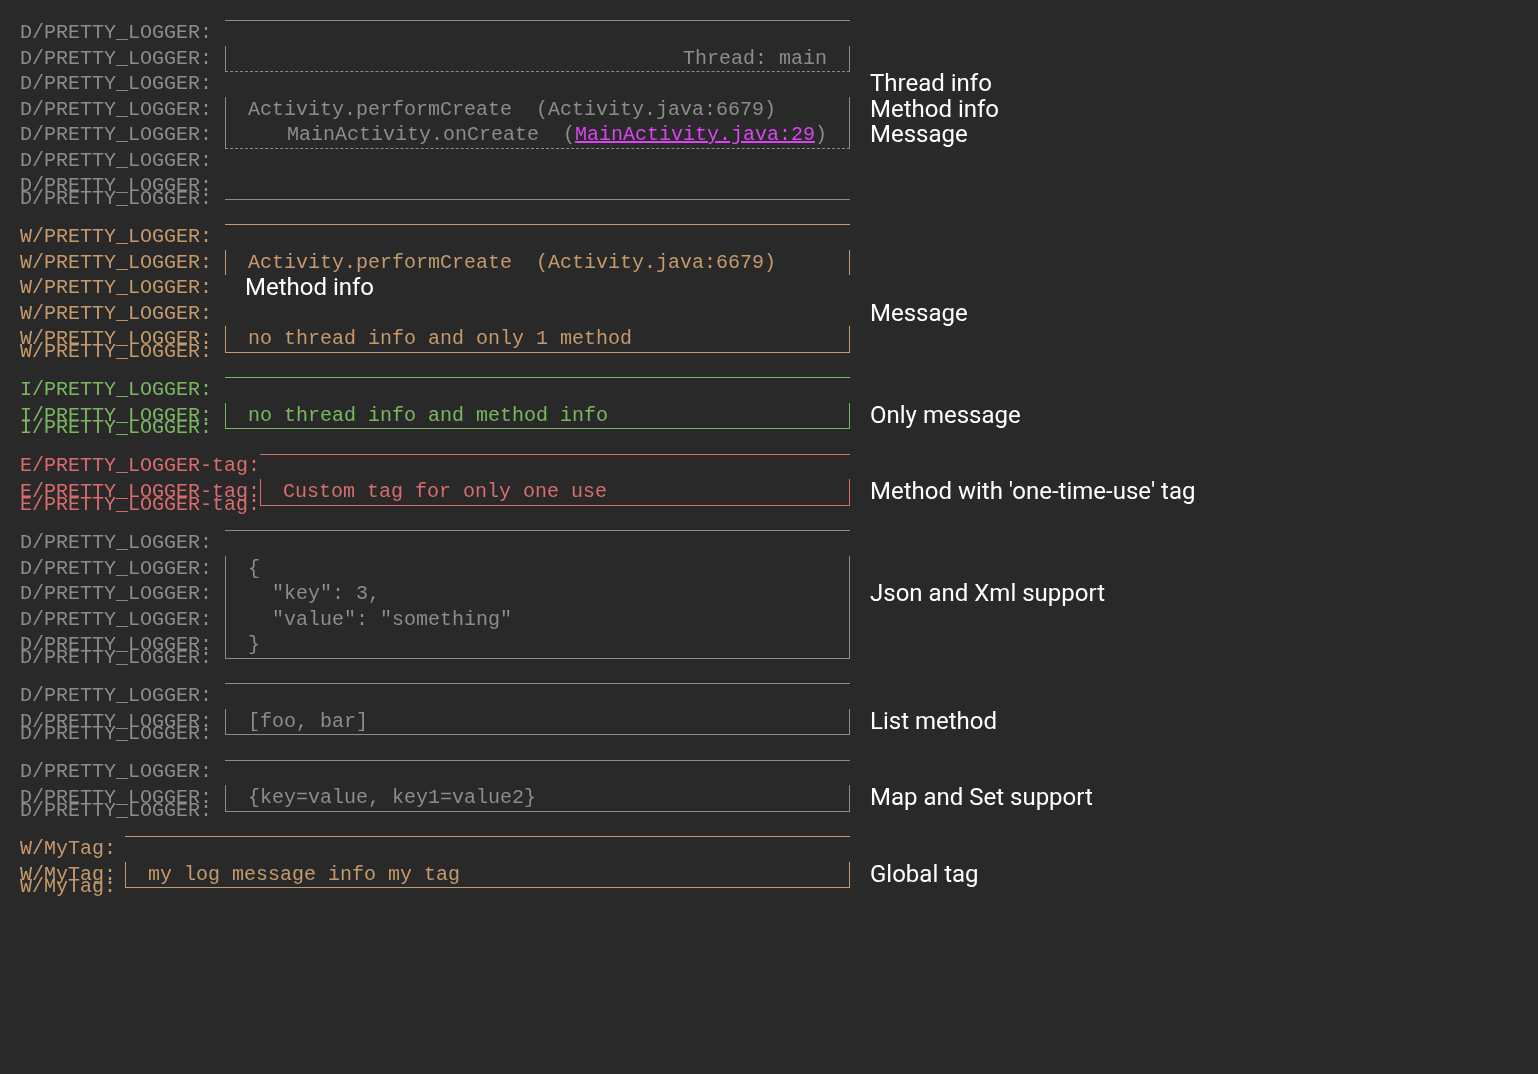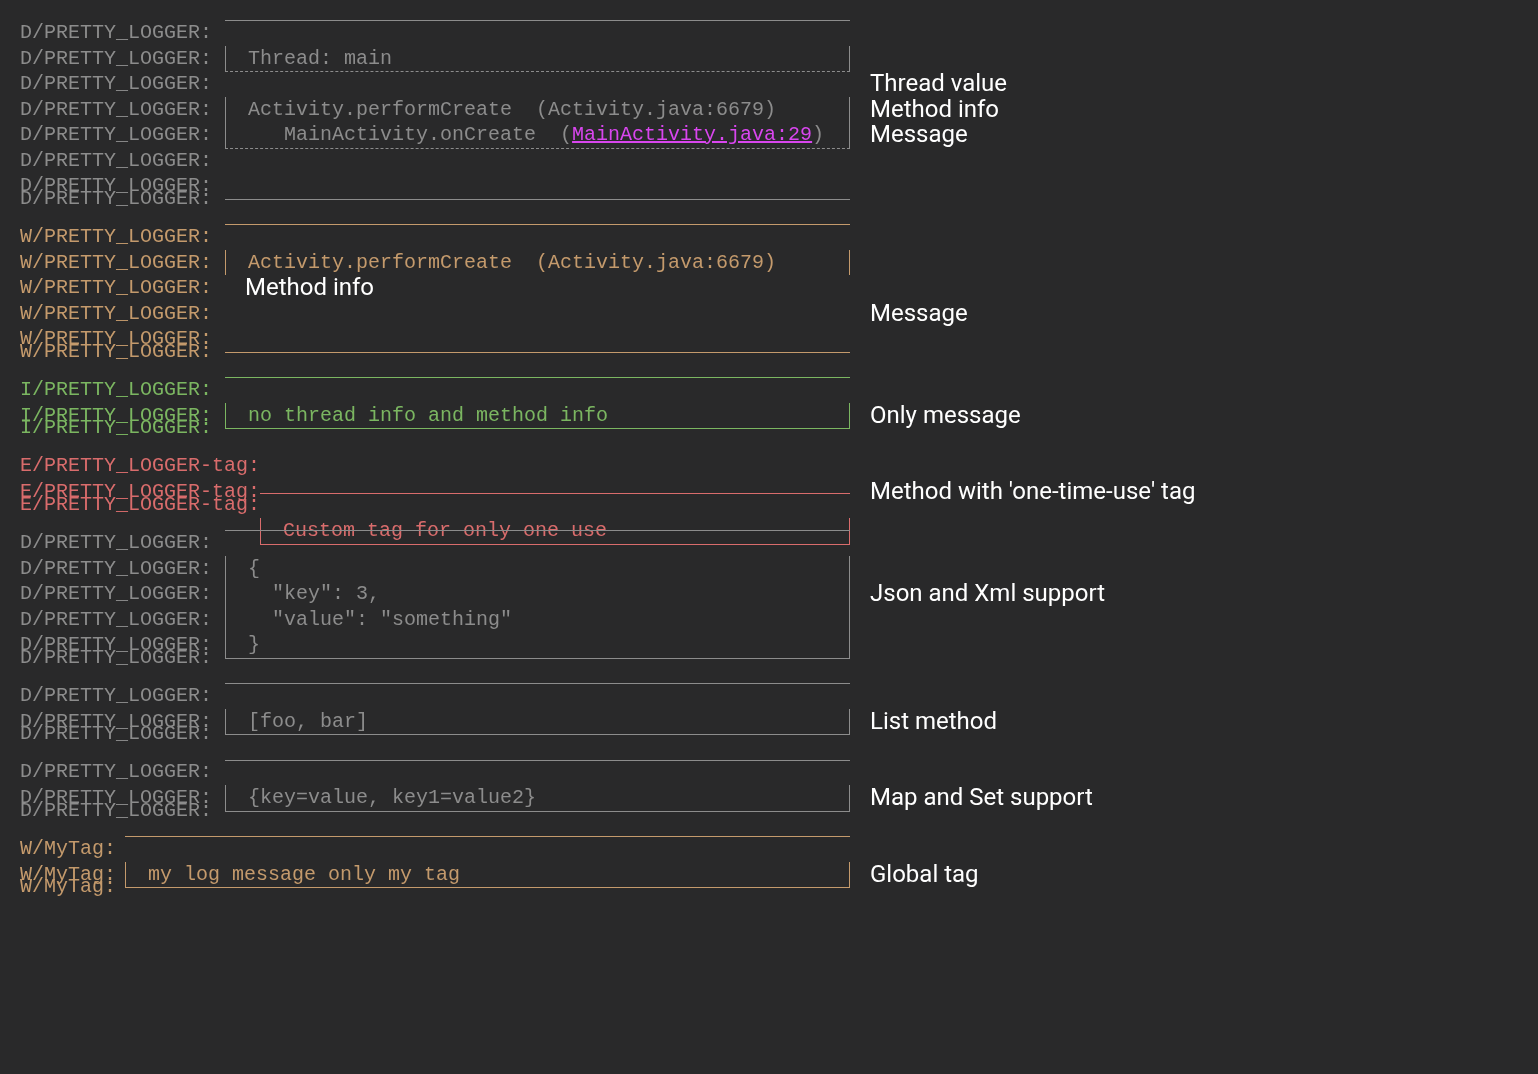--- a/index.html
+++ b/index.html
@@ -17,26 +17,26 @@
   .prefix    { width:225px; padding-left:20px; white-space:pre; flex-shrink:0; }
   .prefixW   { width:260px; padding-left:20px; white-space:pre; flex-shrink:0; }
   .prefixM   { width:125px; padding-left:20px; white-space:pre; flex-shrink:0; }
 
   .d { color:#8c8c8c; }
   .w { color:#c49a6c; }
   .i { color:#7bb661; }
   .e { color:#d96c6c; }
 
   .log       { flex:1 0 625px; min-width:625px; max-width:625px; padding:0 22px; border-left:1px solid; border-right:1px solid; white-space:pre; }
-  .logW      { flex:1 0 590px; min-width:590px; max-width:590px; padding:0 22px; border-left:1px solid; border-right:1px solid; white-space:pre;margin-top:39px; }
+  .logW      { flex:1 0 590px; min-width:590px; max-width:590px; padding:0 22px; border-left:1px solid; border-right:1px solid; white-space:pre; }
   .logM      { flex:1 0 725px; min-width:725px; max-width:725px; padding:0 22px; border-left:1px solid; border-right:1px solid; white-space:pre; }
 
   .bTop  { border-top:1px solid; }
   .bBot  { border-bottom:1px solid; }
-  .dash  { border-bottom:1px dashed; }
+  .dash  { border-bottom:1px dashed;text-align:right; }
 
   .bd { border-color:#8c8c8c; }
   .bw { border-color:#c49a6c; }
   .bi { border-color:#7bb661; }
   .be { border-color:#d96c6c; }
 
   .link { color:#d946ef; text-decoration:underline; cursor:pointer; }
 
   .annot {
     font-family:-apple-system,BlinkMacSystemFont,"Segoe UI",Roboto,Arial,sans-serif;
@@ -61,21 +61,21 @@
   </div>
 
 <div class="row">
     <div class="prefix d">D/PRETTY_LOGGER:</div>
     <div class="log d bd dash">Thread: main</div>
   </div>
 
 <div class="row">
     <div class="prefix d">D/PRETTY_LOGGER:</div>
     <div class="log d bd"></div>
-    <div class="annot">Thread value</div>
+    <div class="annot">Thread info</div>
   </div>
 
 <div class="row">
     <div class="prefix d">D/PRETTY_LOGGER:</div>
     <div class="log d bd">Activity.performCreate  (Activity.java:6679)</div>
     <div class="annot">Method info</div>
   </div>
 
 <div class="row">
     <div class="prefix d">D/PRETTY_LOGGER:</div>
@@ -121,20 +121,21 @@
   </div>
 
 <div class="row">
     <div class="prefix w">W/PRETTY_LOGGER:</div>
     <div class="log w bw"></div>
     <div class="annot">Message</div>
   </div>
 
 <div class="row">
     <div class="prefix w">W/PRETTY_LOGGER:</div>
+    <div class="log w bw">no thread info and only 1 method</div>
   </div>
 
 <div class="row half">
     <div class="prefix w">W/PRETTY_LOGGER:</div>
     <div class="log w bw bBot"></div>
   </div>
 <div class="row half">
     <div class="prefix w"></div>
     <div class="log w" style="border:none"></div>
   </div>
@@ -275,20 +276,20 @@
     <div class="prefixM w"></div>
     <div class="logM w bw bTop"></div>
   </div>
 <div class="row half">
     <div class="prefixM w">W/MyTag:</div>
     <div class="logM w bw"></div>
   </div>
 
 <div class="row">
     <div class="prefixM w">W/MyTag:</div>
-    <div class="logM w bw">my log message only my tag</div>
+    <div class="logM w bw">my log message info my tag</div>
     <div class="annot">Global tag</div>
   </div>
 
 <div class="row half">
     <div class="prefixM w">W/MyTag:</div>
     <div class="logM w bw bBot"></div>
   </div>
 
 </body></html>

